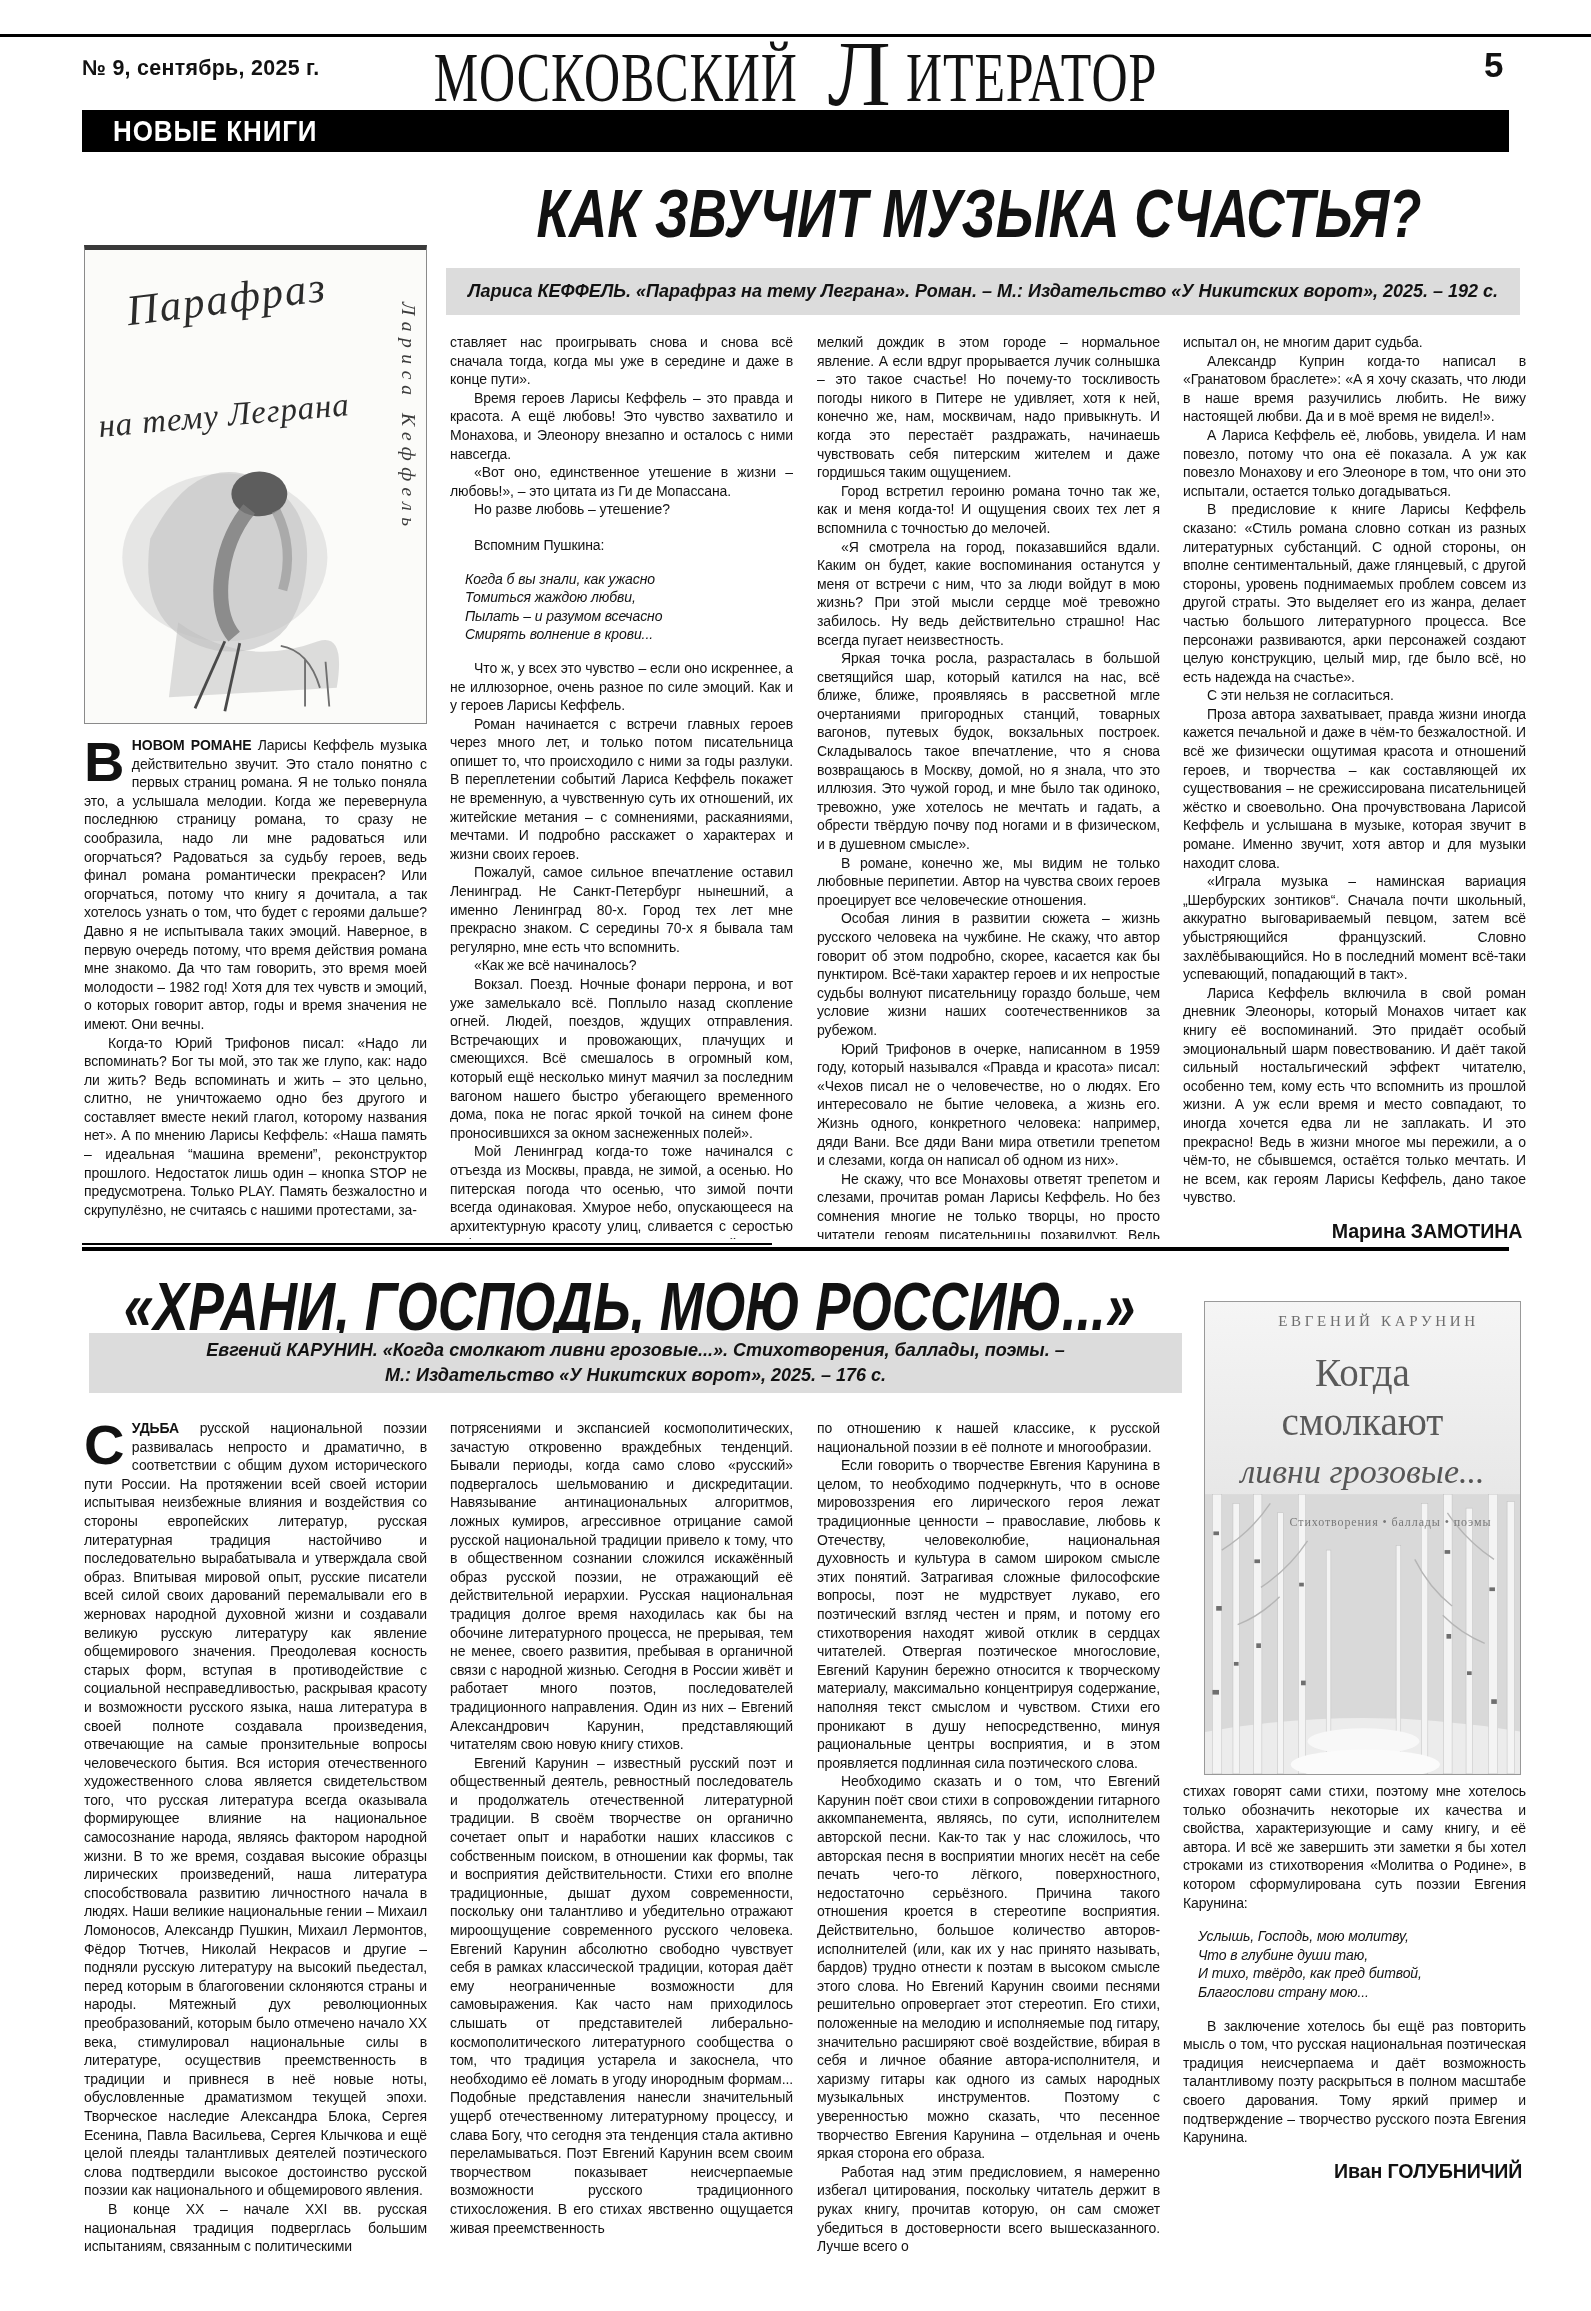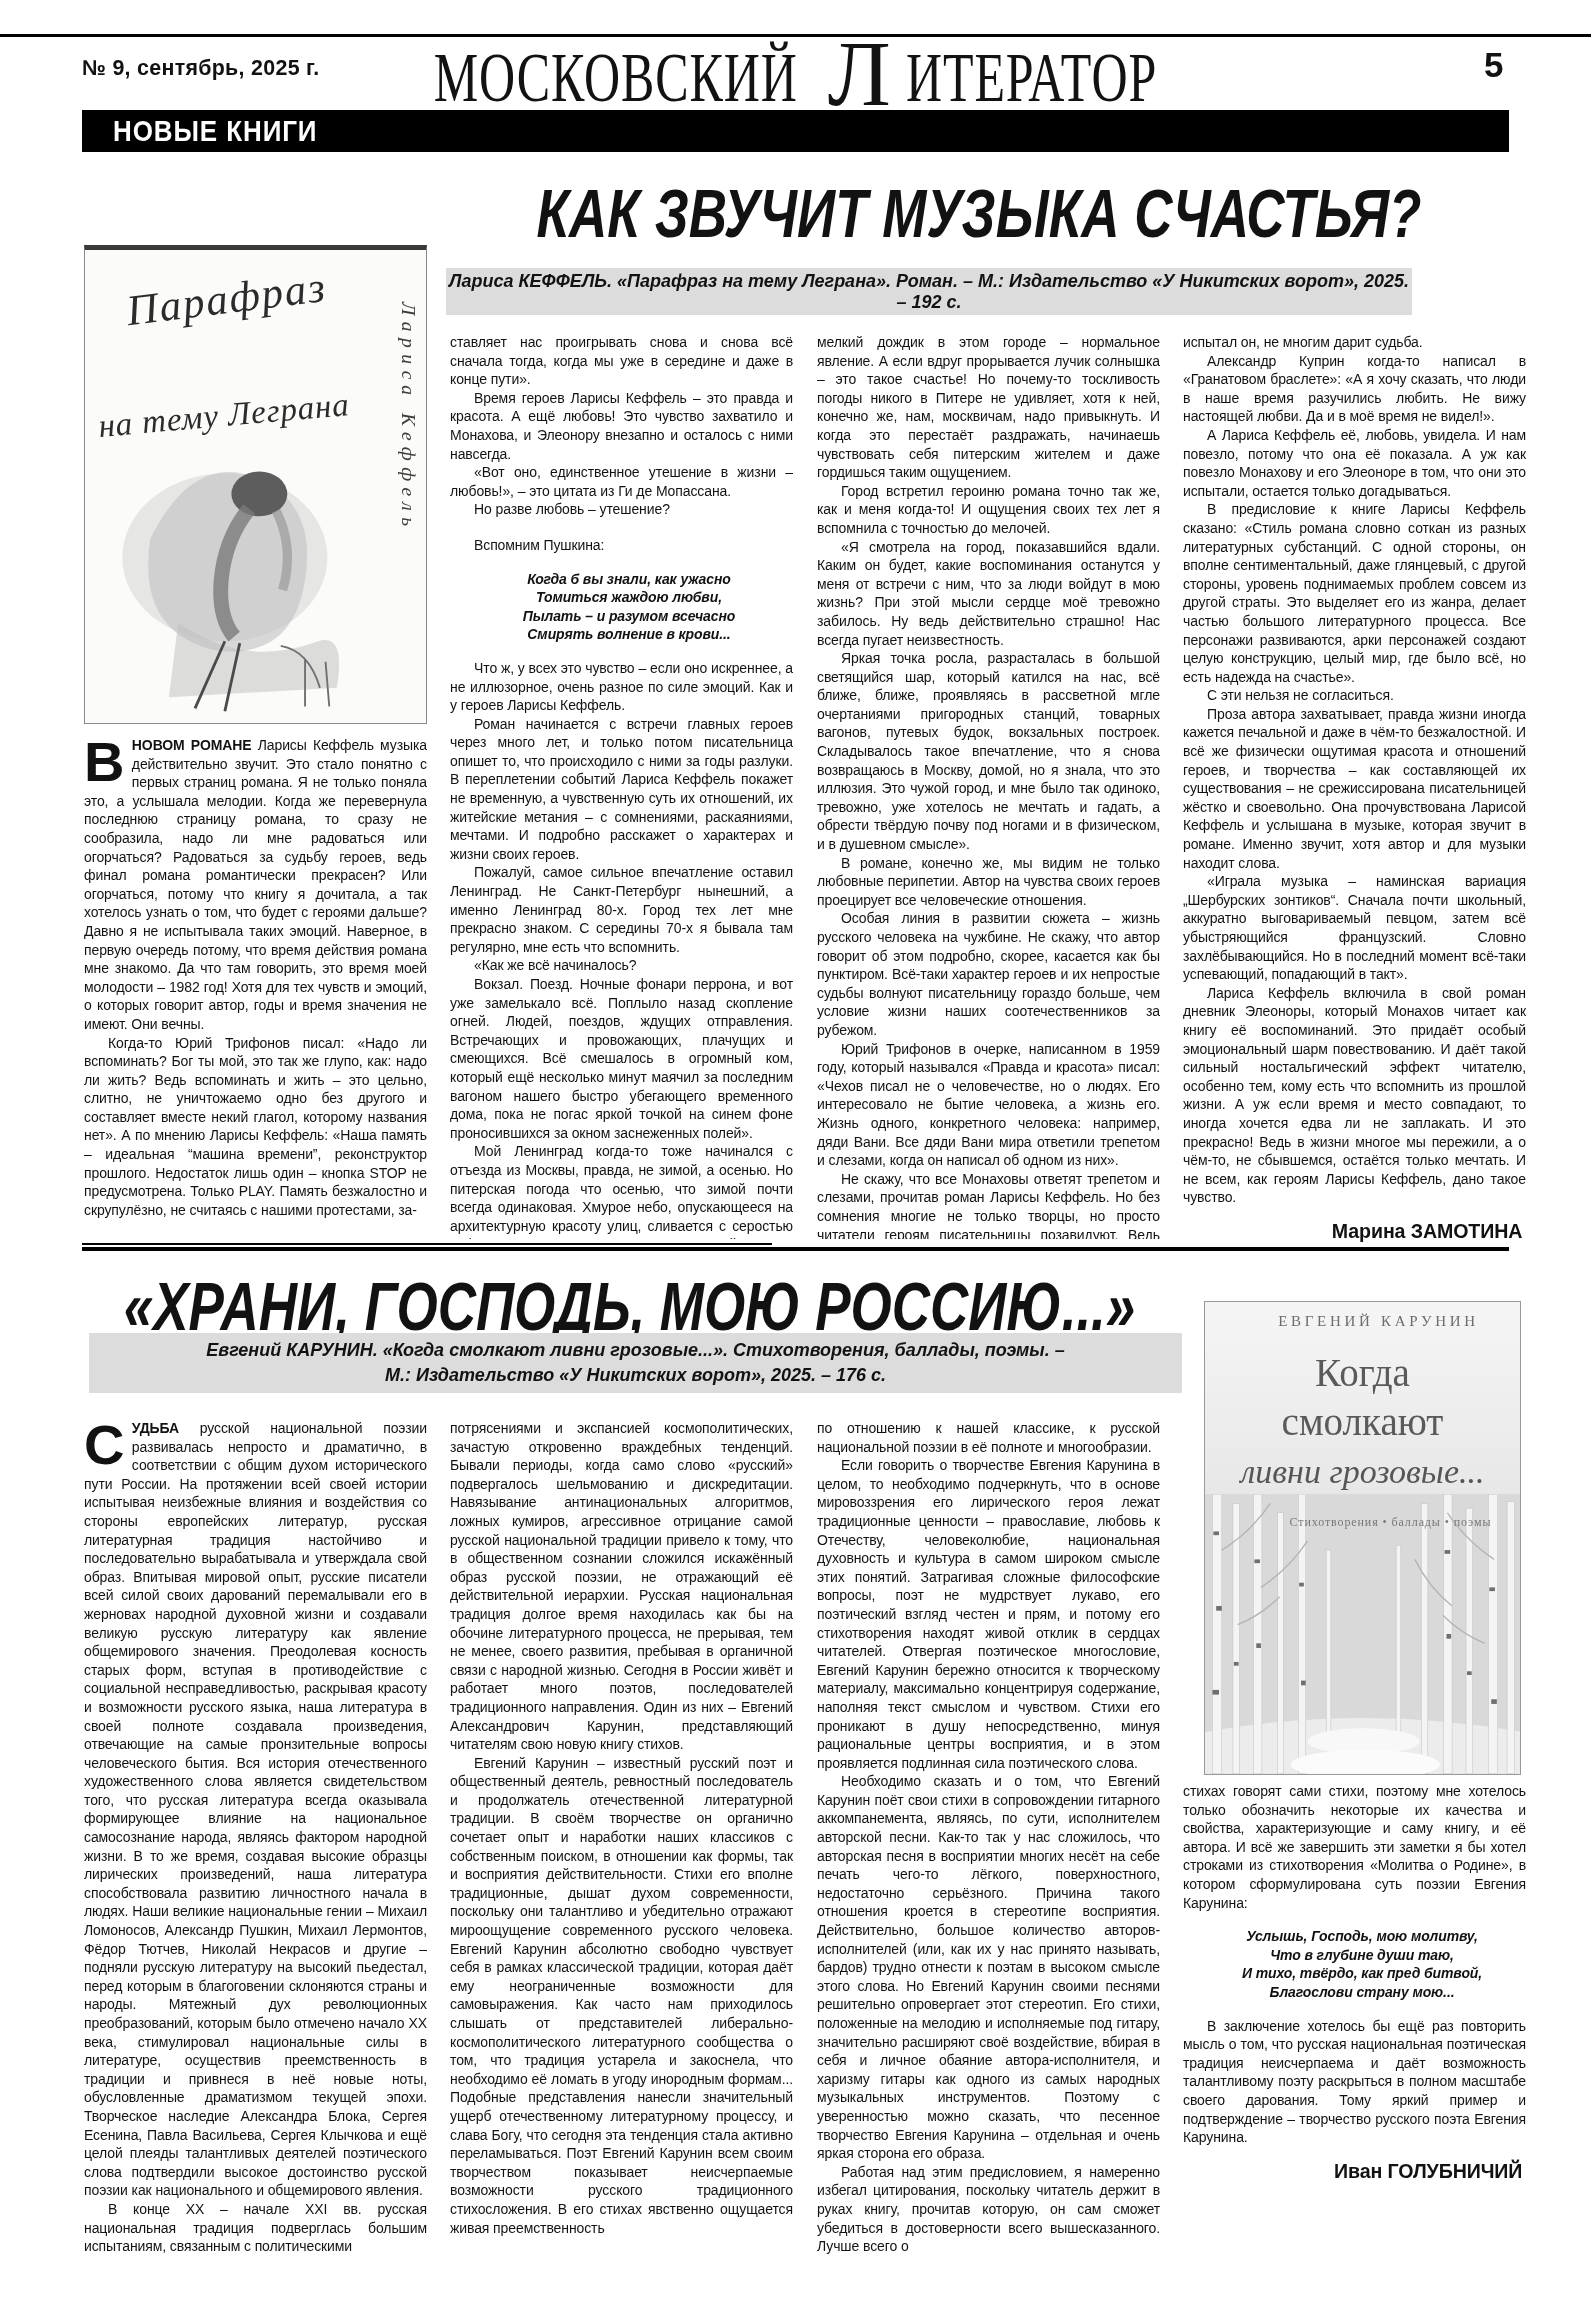--- a/index.html
+++ b/index.html
@@ -13,35 +13,35 @@
   .pagenum{left:1484px;top:45px;font-size:35px;font-weight:bold;}
   .masthead{left:0;top:39px;width:1591px;display:flex;align-items:flex-end;justify-content:center;gap:17px;height:73px;}
   .masthead .mword{font-family:"Liberation Serif", serif;font-size:50px;line-height:50px;display:inline-block;transform:scaleY(1.4);transform-origin:bottom;letter-spacing:0.9px;}
   .masthead .mcap{font-family:"Liberation Serif", serif;font-size:93px;line-height:76px;display:inline-block;margin-left:13px;margin-right:-1.9px;}
   .banner{left:82px;top:110px;width:1427px;height:42px;background:#000;color:#fff;display:flex;align-items:center;box-sizing:border-box;padding-left:31px;}
   .banner span{font-size:26px;font-weight:bold;letter-spacing:0.9px;display:inline-block;transform:scaleY(1.15);transform-origin:center;}
   .headline{font-weight:bold;font-style:italic;text-align:center;white-space:nowrap;transform:scaleY(1.3);transform-origin:top center;letter-spacing:0;}
   #h1{left:429px;top:173px;width:1100px;font-size:53px;}
   #h2{left:75px;top:1266px;width:1109px;font-size:53px;}
   .cite{background:#dcdcdc;display:flex;flex-direction:column;align-items:center;justify-content:center;font-weight:bold;font-style:italic;text-align:center;}
-  #cite1{left:446px;top:268px;width:966px;height:47px;font-size:18px;}
+  #cite1{left:446px;top:268px;width:1074px;height:47px;font-size:18px;}
   #cite2{left:89px;top:1333px;width:1093px;height:60px;font-size:18px;line-height:25px;}
   .divider{left:82px;top:1247px;width:1427px;height:3.7px;background:#000;}
   .divider2{left:82px;top:1243px;width:690px;height:1.9px;background:#000;}
 
   
   .col{width:343px;overflow:hidden;font-size:14px;line-height:18.6px;letter-spacing:-0.1px;}
   .par{text-align:justify;text-indent:24px;margin:0;}
   .par.cont{text-indent:0;}
   .par.gap{margin-top:17px;}
   .it{}
   .lead{text-indent:0;}
   .lead .cap{float:left;font-size:56px;line-height:45px;font-weight:bold;padding:2.8px 7.5px 0 0;}
   .lead .b{font-weight:bold;}
-  .verse{font-style:italic;margin:15px 0 15px 15px;text-align:center;font-weight:bold;}
+  .verse{font-style:italic;margin:15px 0 15px 15px;text-align:left;}
   .byline-par{text-align:right;font-weight:bold;font-size:19.6px;margin-top:15px;padding-right:3.7px;text-indent:0;}
 
   #a1c1{left:84px;top:736px;height:511px;}
   #a1c2{left:450px;top:333px;height:906px;}
   #a1c3{left:817px;top:333px;height:906px;}
   #a1c4{left:1183px;top:333px;height:909px;}
   #a2c1{left:84px;top:1419px;height:872px;}
   #a2c2{left:450px;top:1419px;height:872px;}
   #a2c3{left:817px;top:1419px;height:872px;}
   #a2c4{left:1183px;top:1782px;height:515px;}

